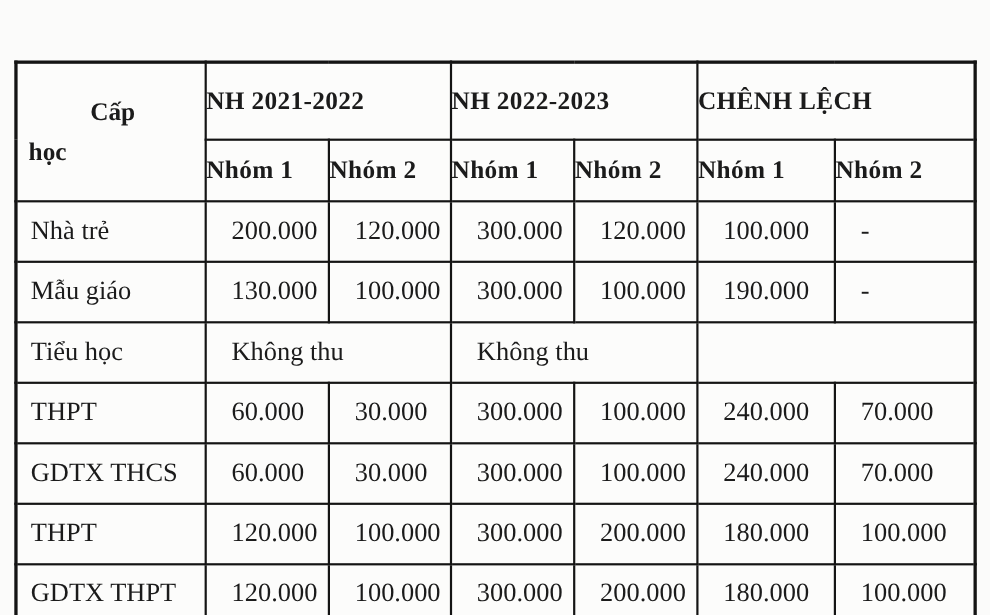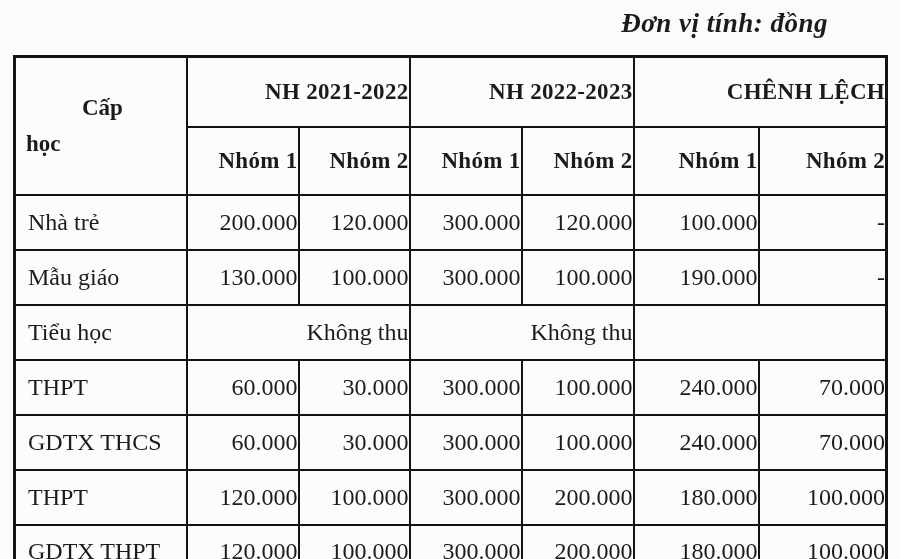--- a/index.html
+++ b/index.html
@@ -31,27 +31,27 @@
     left: 13px;
     top: 55px;
     width: 872px;
     border-collapse: collapse;
     table-layout: fixed;
     border: 3px solid #141414;
   }
   .fee-table td {
     border: 2px solid #141414;
     padding: 0;
-    text-align: right;
+    text-align: left;
     vertical-align: middle;
     font-size: 23px;
     background: #fcfcfb;
   }
   tr.group-row { height: 70px; }
-  tr.sub-row   { height: 68px; }
+  tr.sub-row   { height: 56px; }
   tr.data-row  { height: 55px; }
   td.group-cell, td.sub-cell {
     font-weight: bold;
     font-size: 23px;
     letter-spacing: 0.3px;
   }
   td.corner-cell {
     text-align: left;
     vertical-align: middle;
   }
@@ -75,21 +75,20 @@
   td.num-cell {
     font-size: 24px;
     padding-left: 23px;
   }
 </style>
 </head>
 <body>
 
 <div class="page">
 
-  <div class="unit-note">Đơn vị tính: đồng</div>
 
   <table class="fee-table">
     <colgroup>
       <col style="width:172px">
       <col style="width:112px">
       <col style="width:111px">
       <col style="width:112px">
       <col style="width:112px">
       <col style="width:125px">
       <col style="width:128px">

